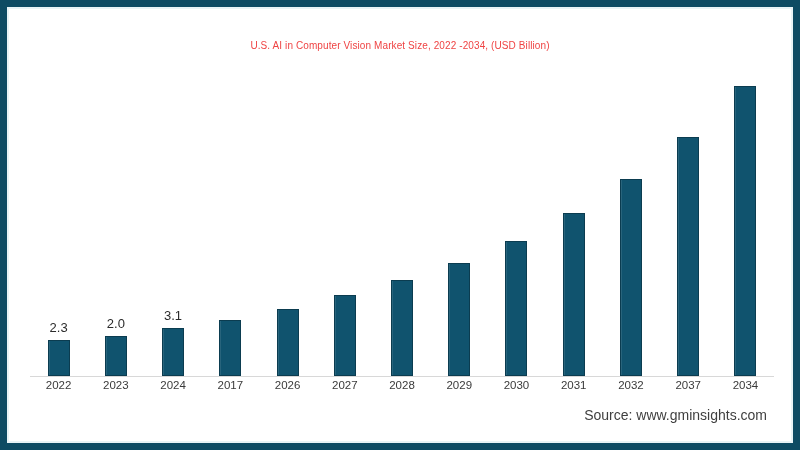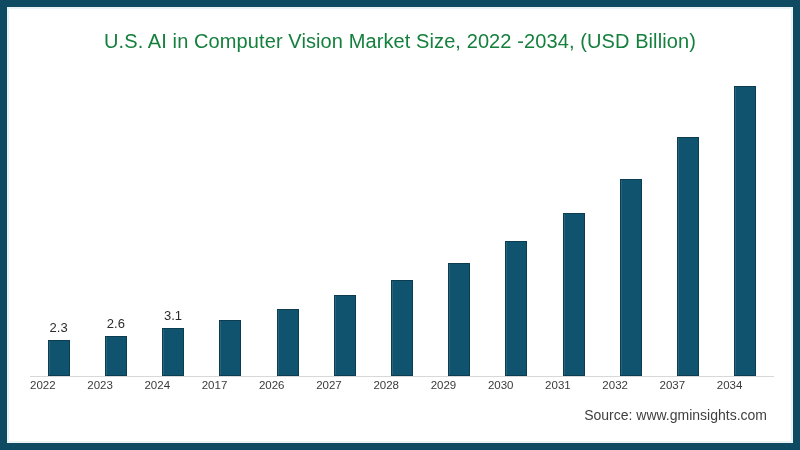--- a/index.html
+++ b/index.html
@@ -34,26 +34,26 @@
   }
   .canvas {
     position: absolute;
     inset: 9px;
     background: #ffffff;
     box-sizing: border-box;
   }
 
   .chart-title {
     position: absolute;
-    top: 21px;
+    top: 31px;
     left: 0;
     width: 100%;
     text-align: center;
-    font-size: 20px;
-    color: #15803d;
+    font-size: 10px;
+    color: #ef4444;
     letter-spacing: 0.1px;
     white-space: nowrap;
   }
 
   
   .plot {
     position: absolute;
     left: 21px;
     top: 66px;
     width: 744px;
@@ -107,21 +107,21 @@
   .xaxis {
     position: absolute;
     left: 21px;
     top: 370px;
     width: 744px;
     display: flex;
     justify-content: space-around;
   }
   .xtick {
     flex: 1 1 0;
-    text-align: left;
+    text-align: center;
     font-size: 11.5px;
     color: #3a3a3a;
   }
 
   .source {
     position: absolute;
     right: 24px;
     bottom: 18px;
     font-size: 14px;
     color: #3f3f3f;
@@ -137,21 +137,21 @@
 
     <div class="chart-title">U.S. AI in Computer Vision Market Size, 2022 -2034, (USD Billion)</div>
 
     <div class="plot">
       <div class="bars">
           <div class="bar-slot">
             <div class="bar-value" style="bottom: 41px; margin-top: 48px;">2.3</div>
             <div class="bar" style="height: 36px; background: rgb(16, 83, 110);"></div>
           </div>
           <div class="bar-slot">
-            <div class="bar-value" style="bottom: 45px;">2.6</div>
+            <div class="bar-value" style="bottom: 45px;">2.0</div>
             <div class="bar" style="height: 40px; background: rgb(16, 83, 110);"></div>
           </div>
           <div class="bar-slot">
             <div class="bar-value" style="bottom: 53px;">3.1</div>
             <div class="bar" style="height: 48px; background: rgb(16, 83, 110);"></div>
           </div>
           <div class="bar-slot">
             <div class="bar" style="height: 56px; background: rgb(16, 83, 110);"></div>
           </div>
           <div class="bar-slot">

